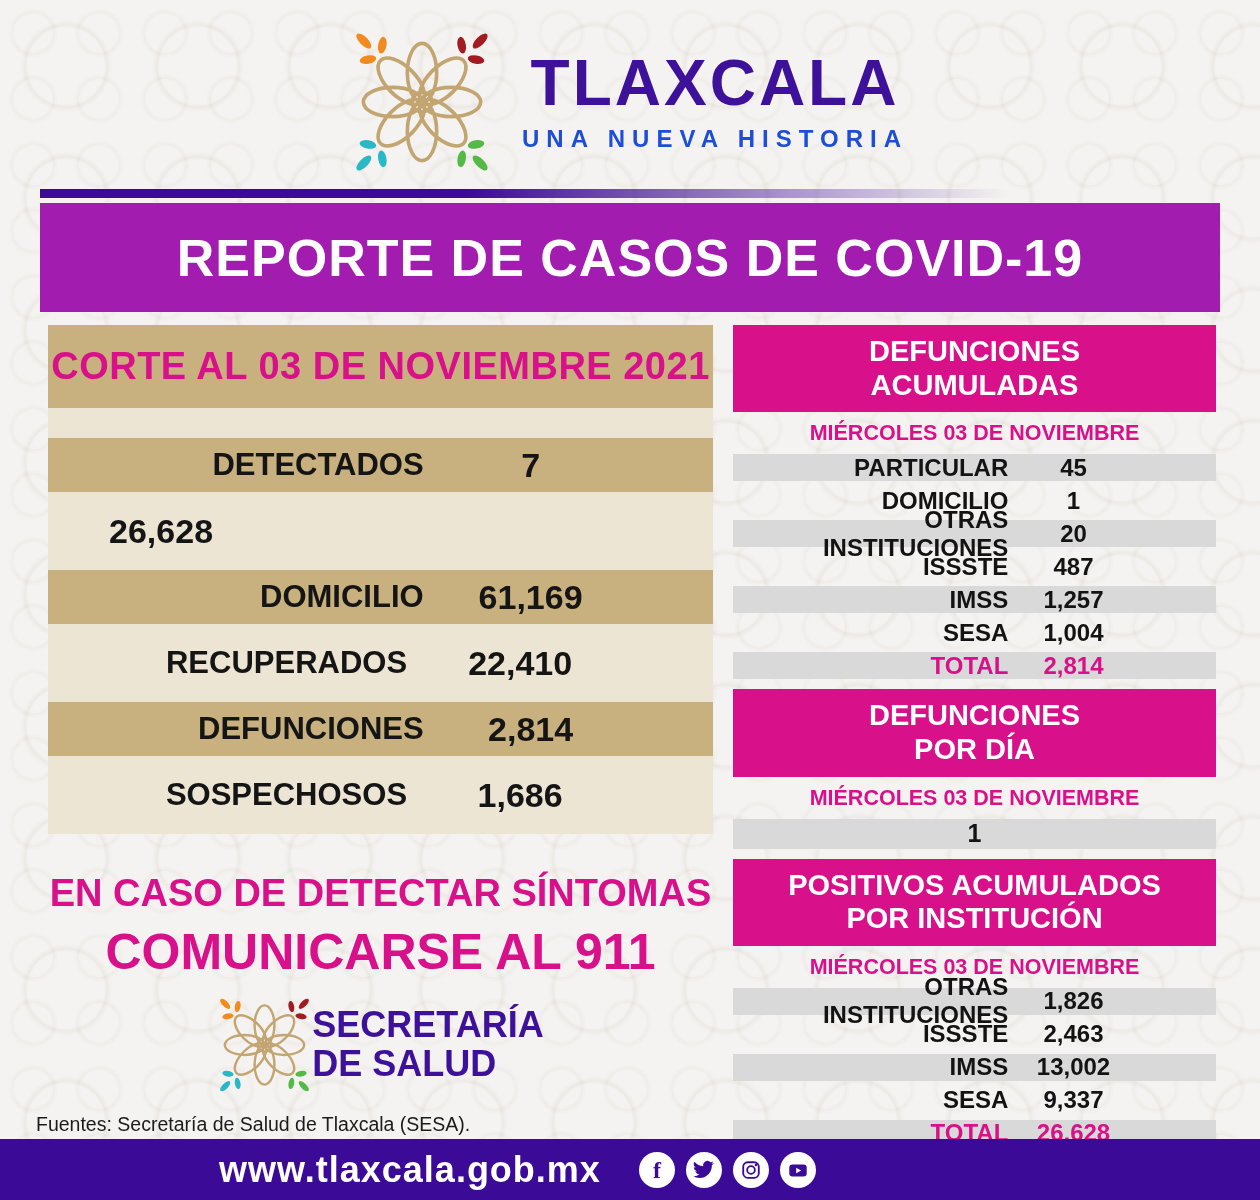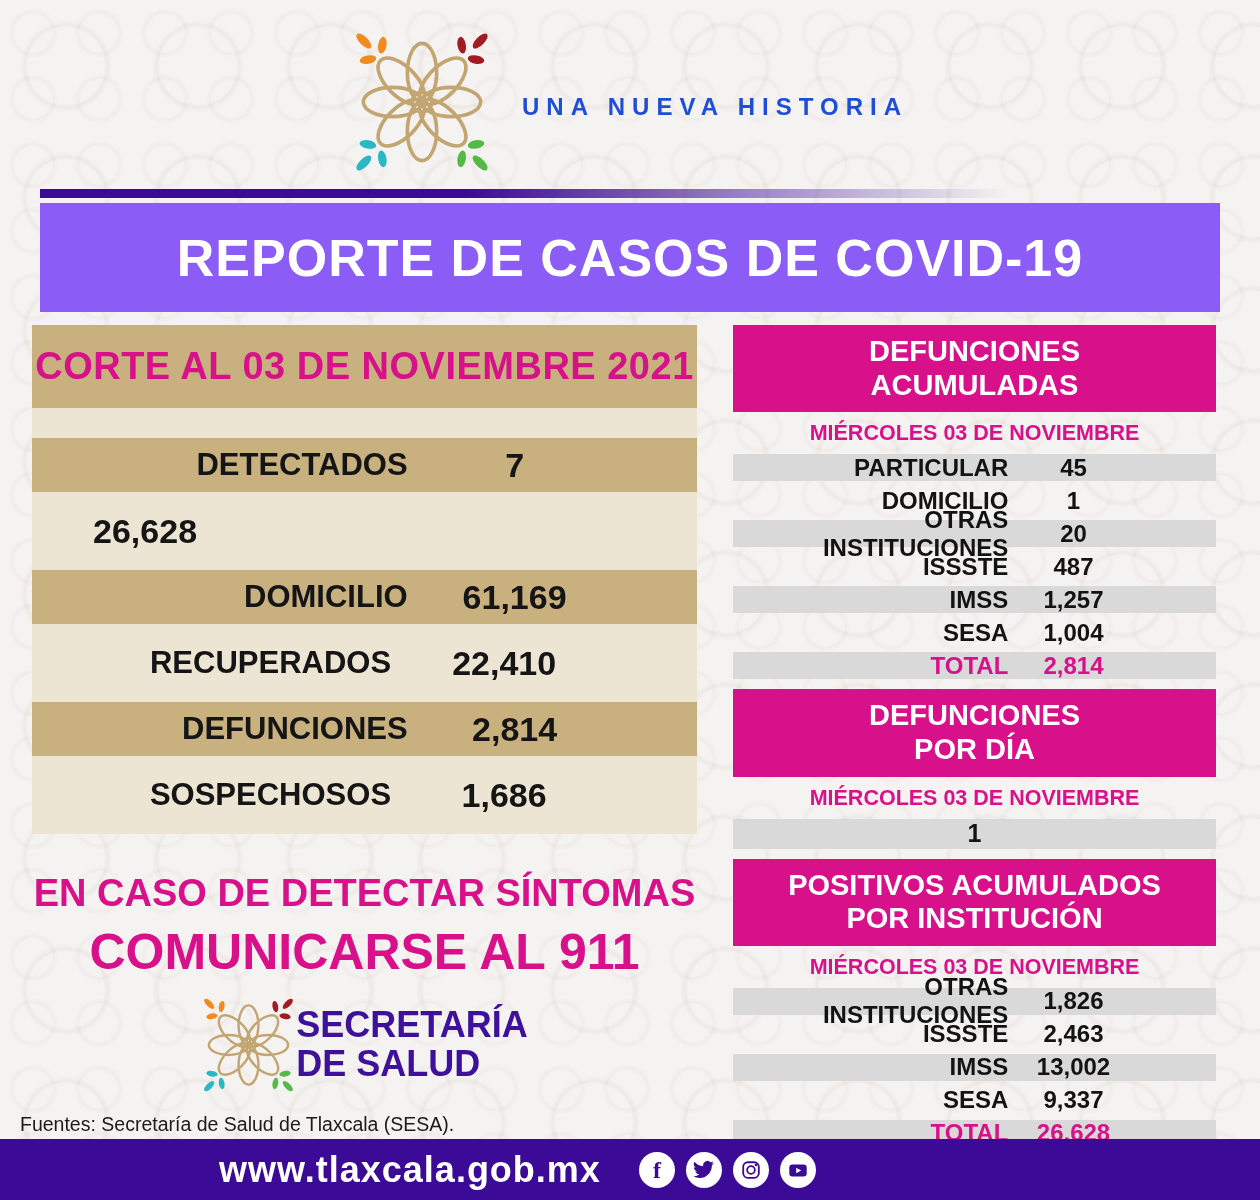--- a/index.html
+++ b/index.html
@@ -30,26 +30,26 @@
   .brand-tagline { font-size:24px; font-weight:800; color:#1d4ed8; letter-spacing:7px; margin-top:10px; }
 
   .gradient-rule {
     position:absolute; top:189px; left:40px; width:1010px; height:9px;
     background:linear-gradient(to right, #3b0a96 0%, #3b0a96 42%, rgba(59,10,150,0) 96%);
   }
 
   
   .title-banner {
     position:absolute; top:203px; left:40px; width:1180px; height:109px;
-    background:#8b5cf6; display:flex; align-items:center; justify-content:center;
+    background:#a21caf; display:flex; align-items:center; justify-content:center;
   }
   .title-banner span { color:#ffffff; font-size:52px; font-weight:800; letter-spacing:1px; }
 
   
-  .left-col { position:absolute; left:32px; top:325px; width:665px; }
+  .left-col { position:absolute; left:48px; top:325px; width:665px; }
 
   .summary-header { background:#c8b07f; height:83px; display:flex; align-items:center; justify-content:center; }
   .summary-title { color:#d8108a; font-size:38px; font-weight:800; letter-spacing:0.5px; }
   .summary-gap { height:30px; background:#ede5d3; }
 
   .summary-row { display:flex; align-items:center; }
   .summary-row.tan   { background:#c8b07f; height:54px;padding-left:36px; }
   .summary-row.cream { background:#ede5d3; height:78px; }
   .summary-label { width:54%; text-align:right; font-size:31px; font-weight:800; color:#151515; }
   .summary-value { width:34%; text-align:center; font-size:34px; font-weight:800; color:#151515; }
@@ -133,20 +133,21 @@
           <ellipse cx="-7" cy="-4" rx="3" ry="6" transform="rotate(-55)"></ellipse>
           <ellipse cx="7" cy="-4" rx="3" ry="6" transform="rotate(55)"></ellipse>
       </g>
       <g fill="#55b948" transform="translate(86 91) rotate(135)">
         <ellipse cx="0" cy="-8" rx="3" ry="7"></ellipse>
           <ellipse cx="-7" cy="-4" rx="3" ry="6" transform="rotate(-55)"></ellipse>
           <ellipse cx="7" cy="-4" rx="3" ry="6" transform="rotate(55)"></ellipse>
       </g>
     </svg>
     <div class="brand-block">
+      <div class="brand-name">TLAXCALA</div>
       <div class="brand-tagline">UNA NUEVA HISTORIA</div>
     </div>
   </div>
 
   <div class="gradient-rule"></div>
 
   <div class="title-banner">
     <span>REPORTE DE CASOS DE COVID-19</span>
   </div>
 

